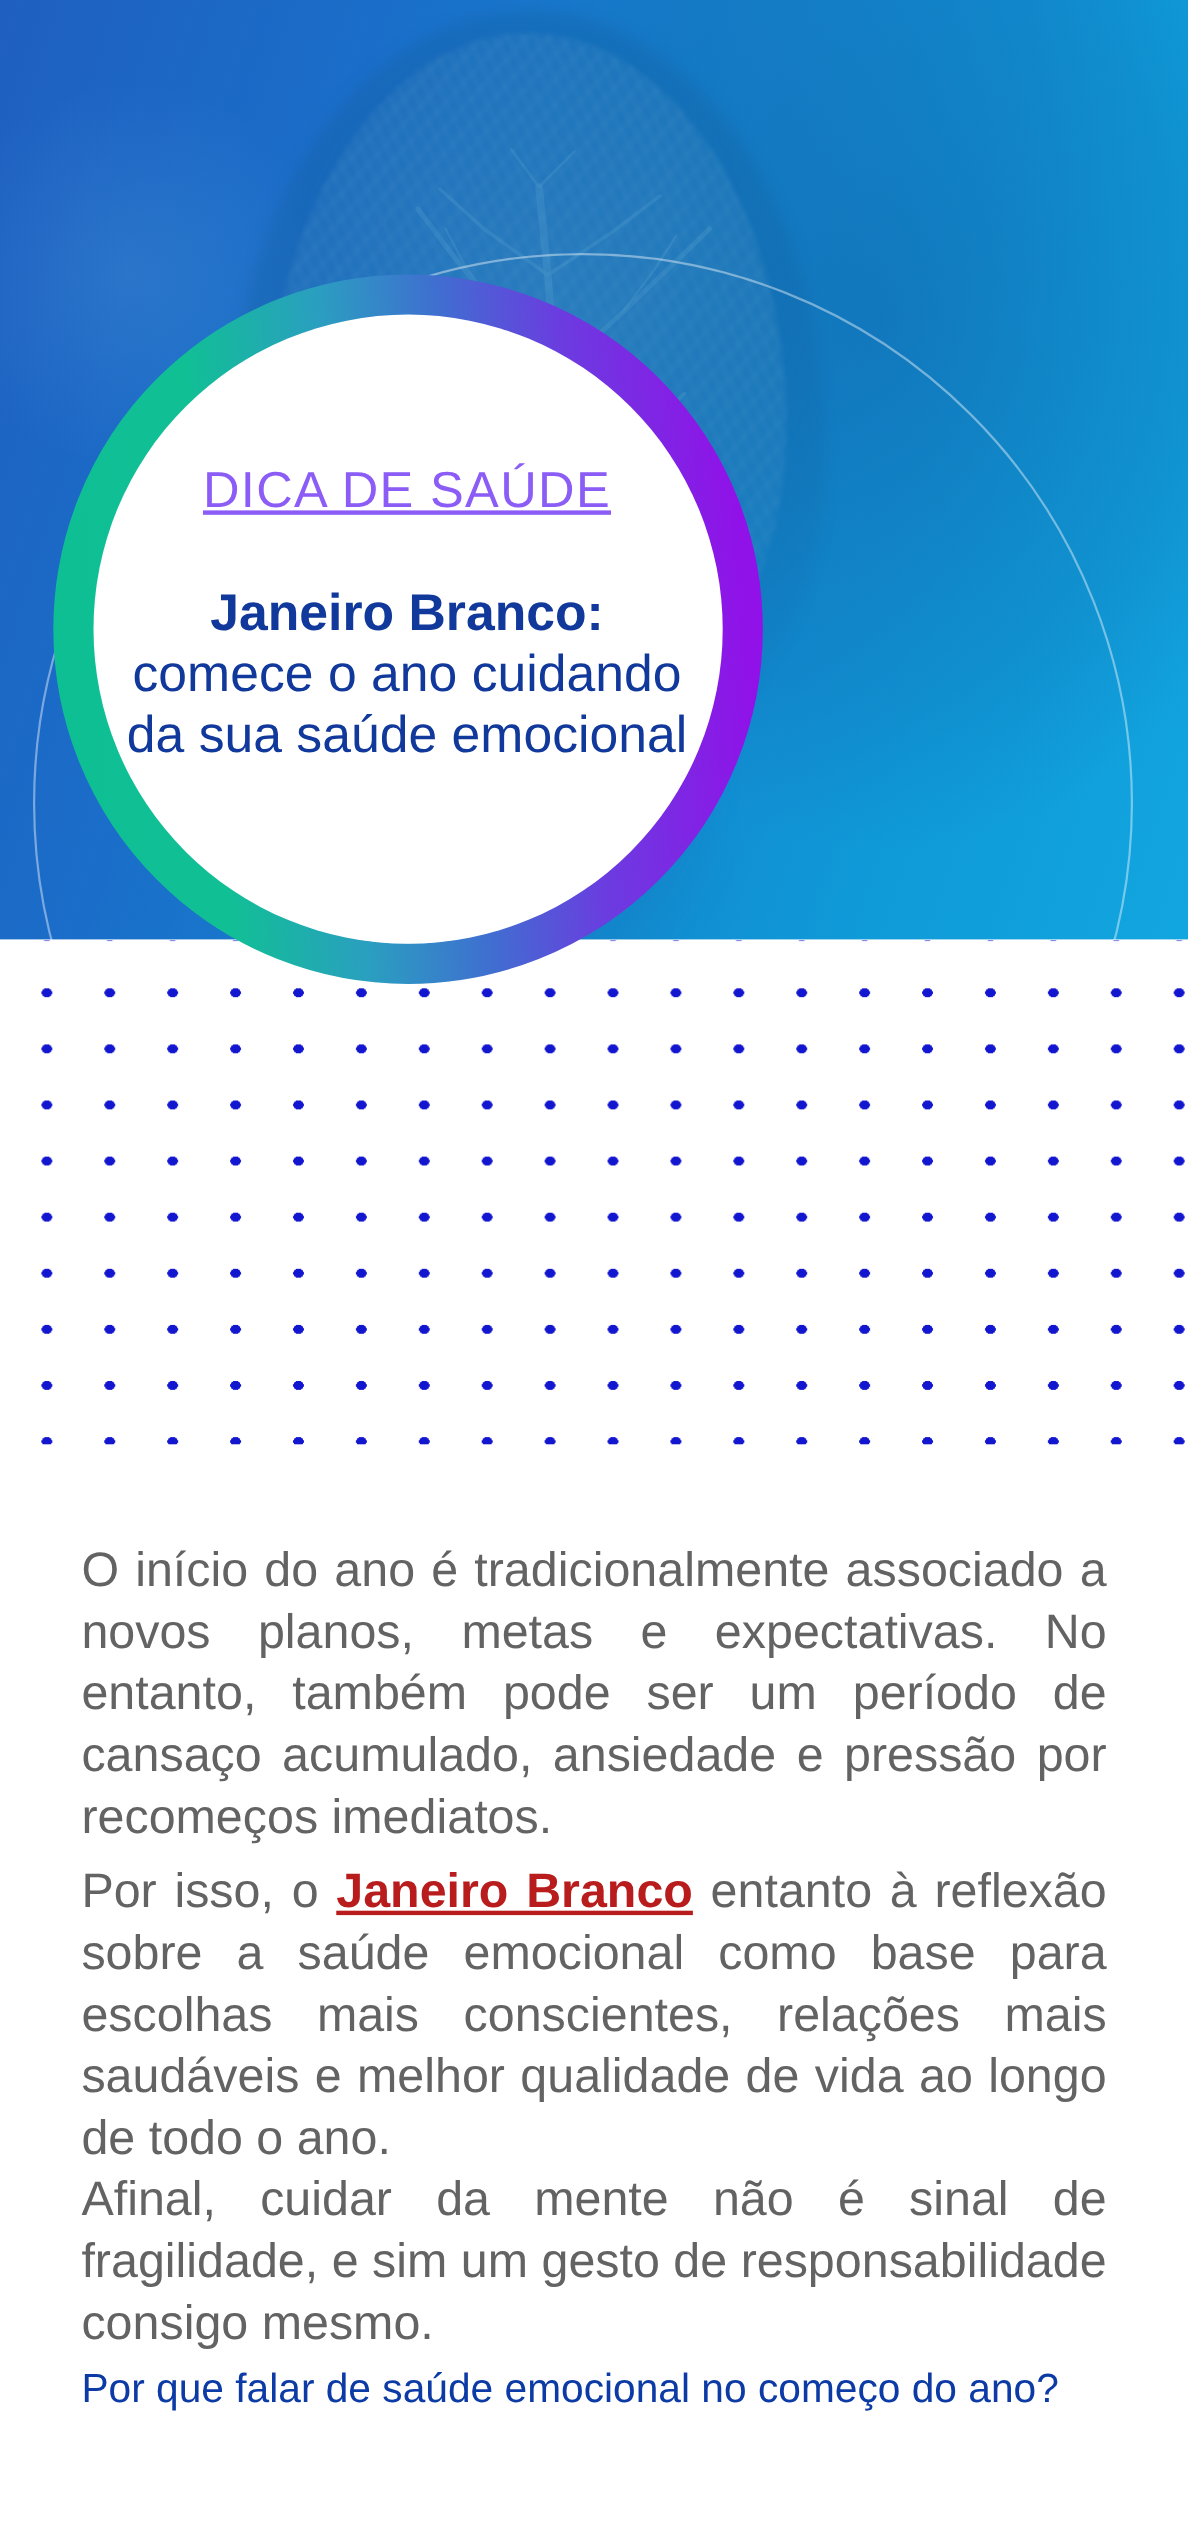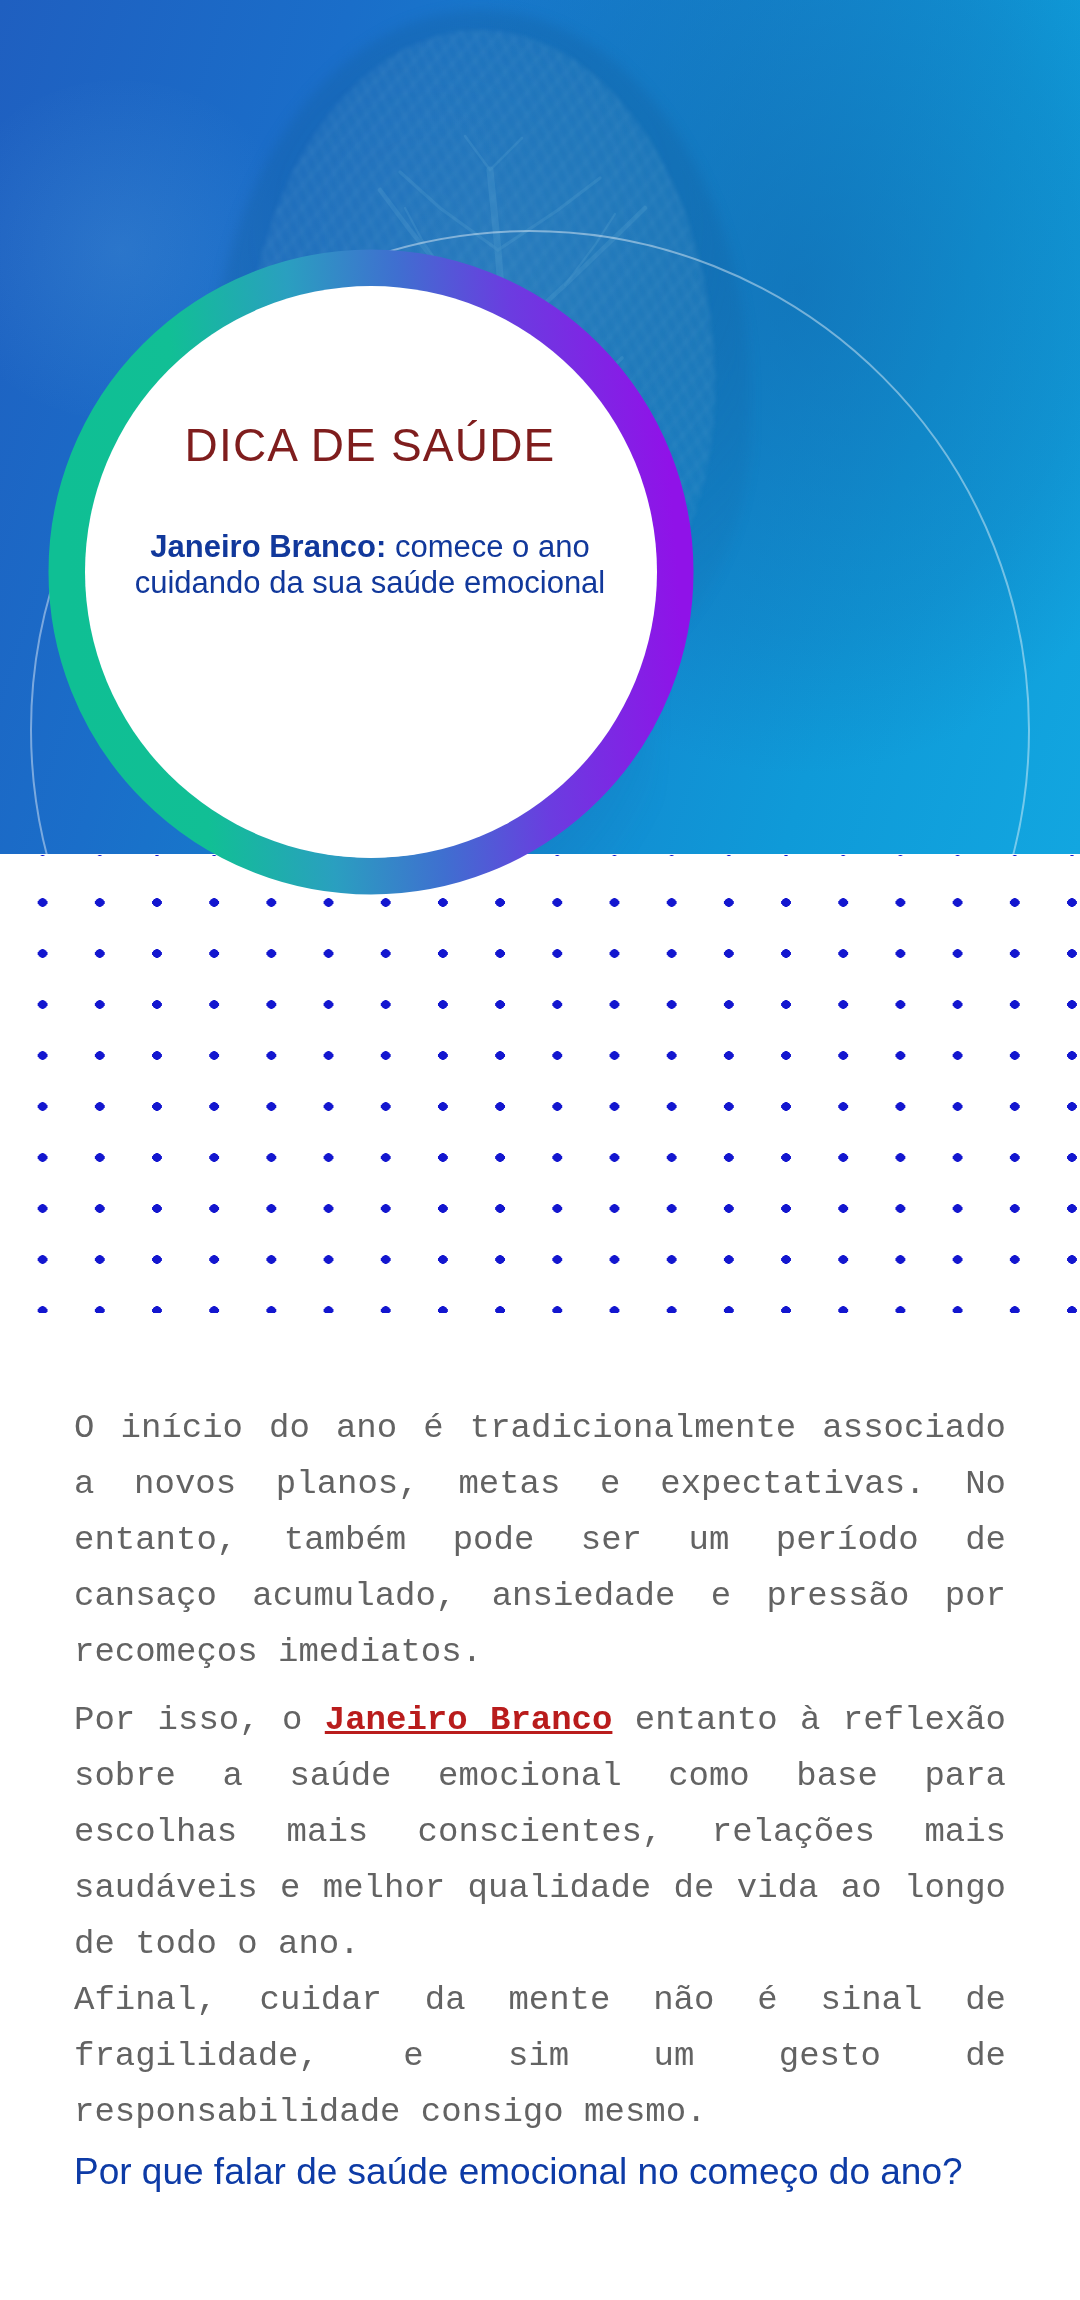--- a/index.html
+++ b/index.html
@@ -106,49 +106,49 @@
   
   .circle-text {
     position:absolute;
     left:110px; top:420px;
     width:520px;
     text-align:center;
   }
   .eyebrow {
     font-size:46px;
     letter-spacing:1.2px;
-    color:#7f1d1d;
+    color:#8b5cf6;
     font-weight:400;
     line-height:1.1;
+    text-decoration:underline;
   }
   .circle-title {
     margin-top:58px;
-    font-size:31px;
+    font-size:47px;
     line-height:1.18;
     color:#11389b;
     font-weight:400;
   }
   .circle-title b { font-weight:700; }
 
   
   .body-wrap {
     position:absolute;
     left:0; top:1400px;
     width:1080px;
   }
   .para {
     position:absolute;
     left:74px;
     width:932px;
-    font-size:34px;
+    font-size:44px;
     line-height:56px;
     color:#636363;
     text-align:justify;
     font-weight:400;
-    font-family:Liberation Mono, monospace;
   }
   .para .lnk { color:#b91c1c; font-weight:700; }
   #p1 { top:0px; }
   #p2 { top:292px; }
   #p3 { top:572px; }
   .subhead {
     position:absolute;
     left:74px;
     top:744px;
     width:932px;

